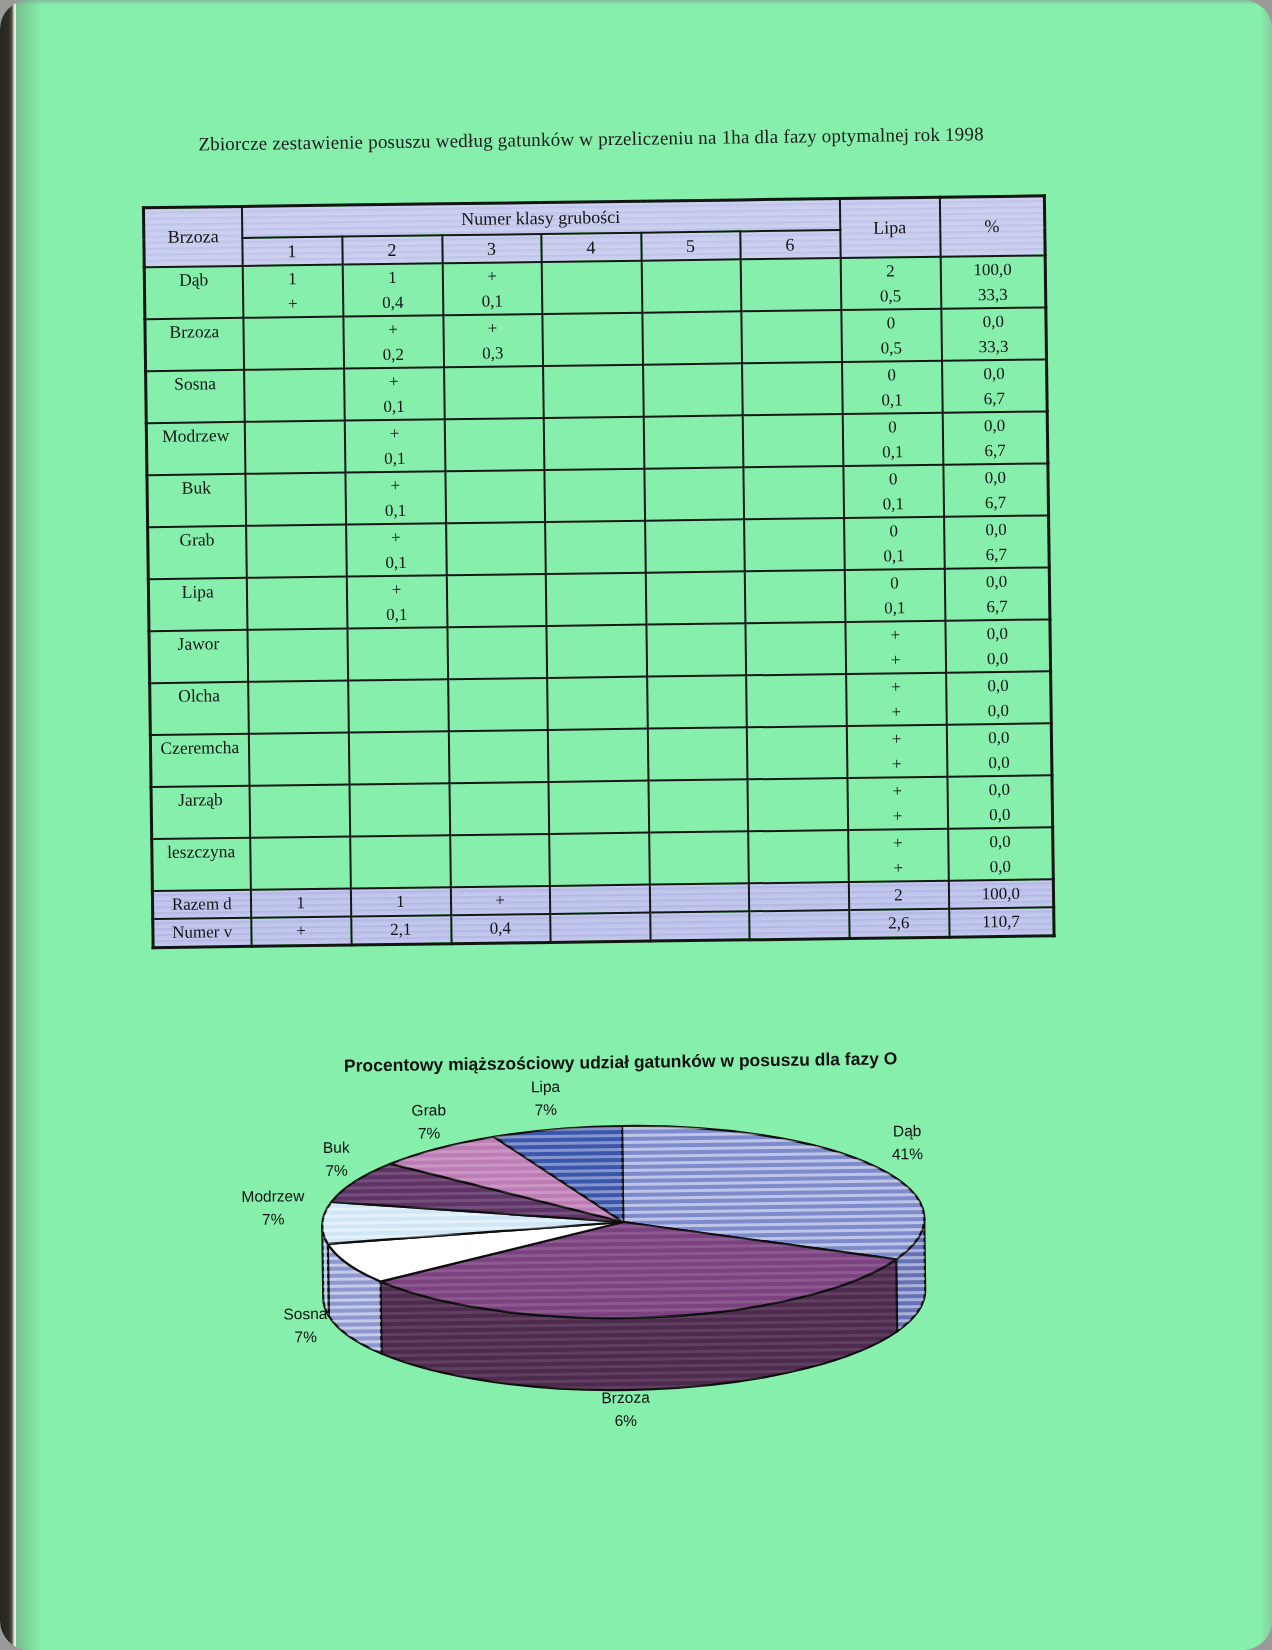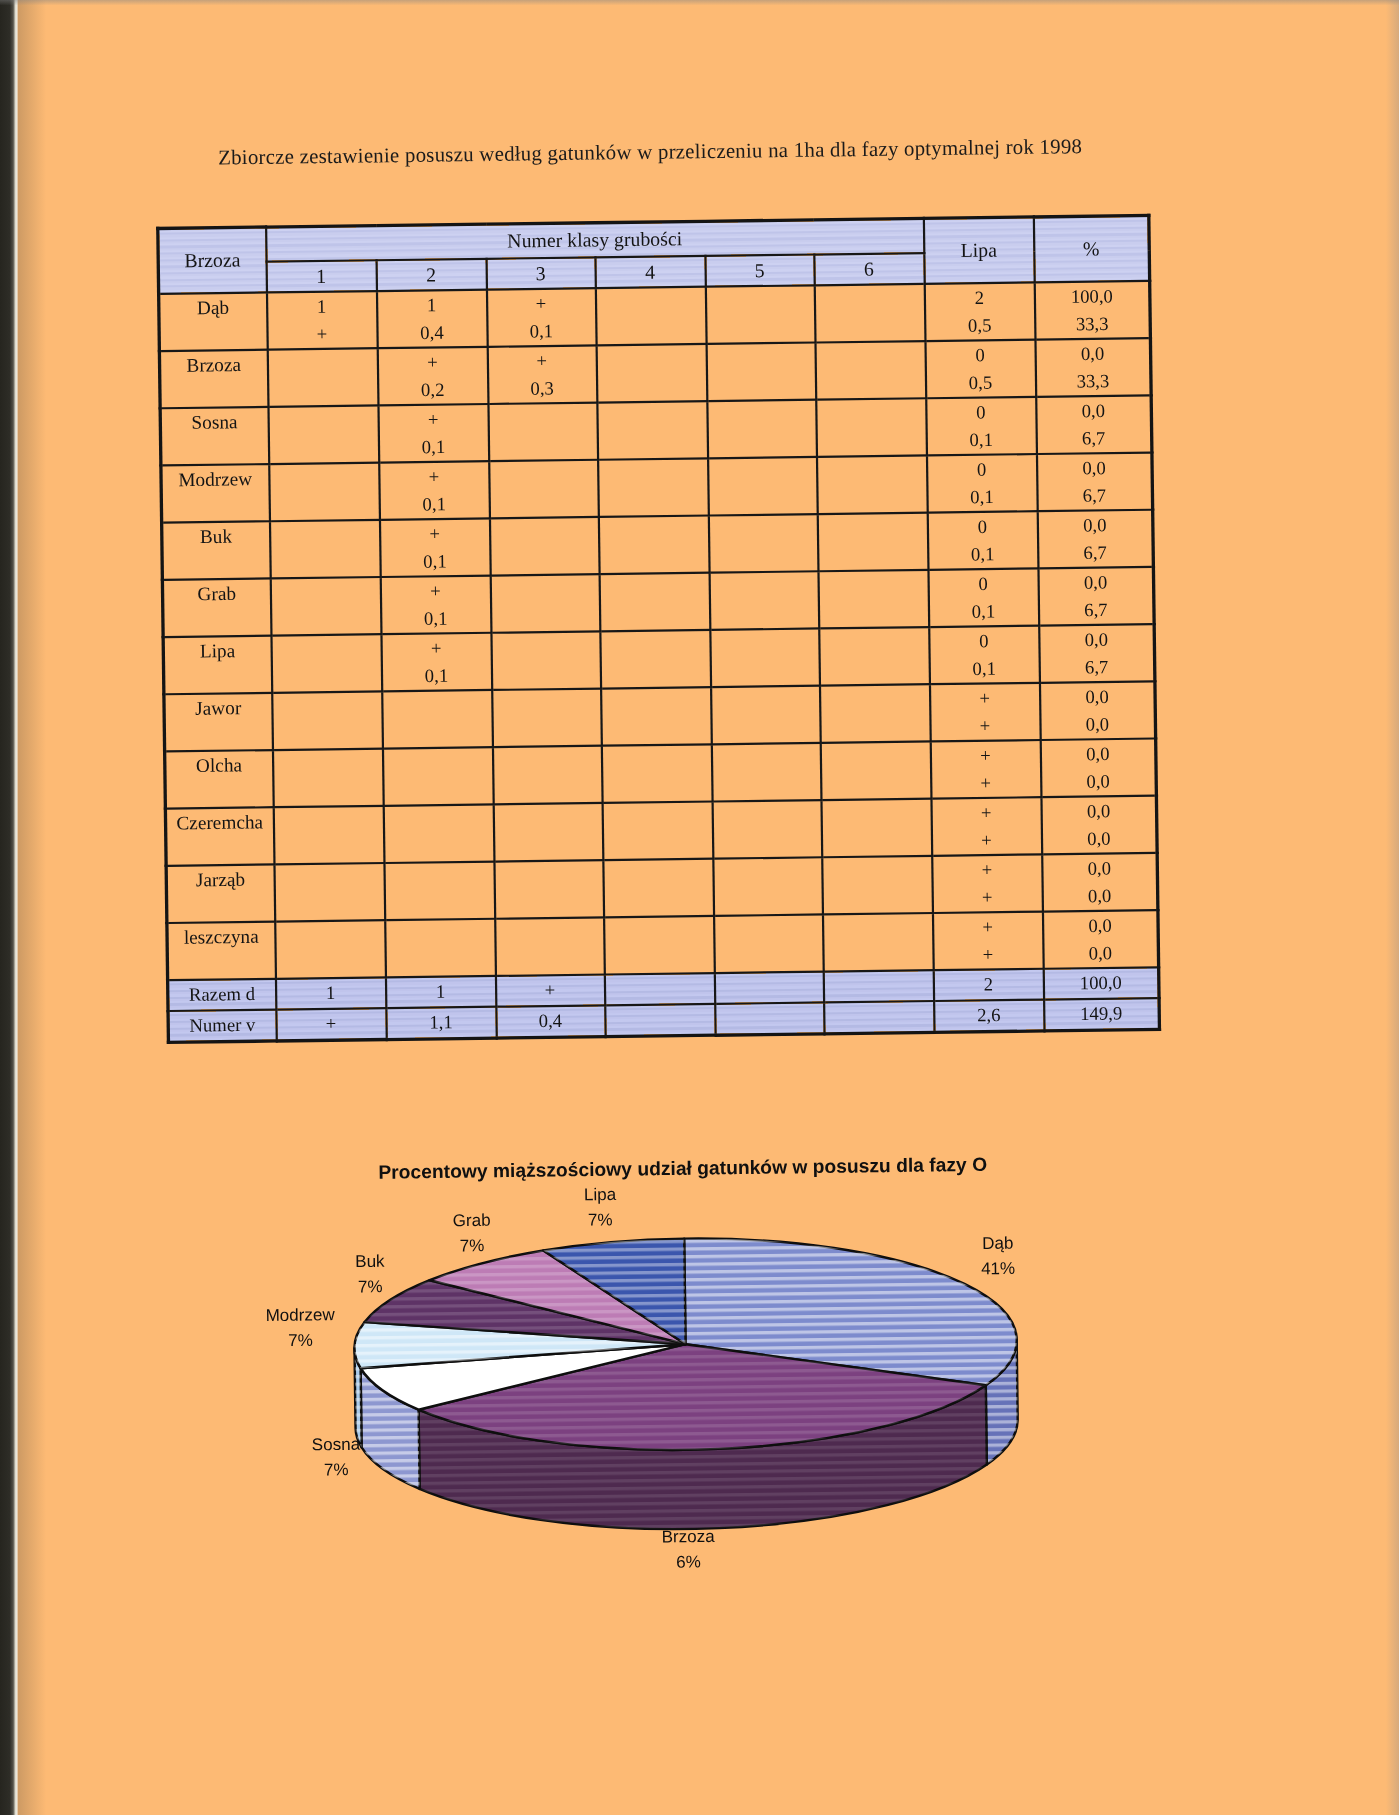--- a/index.html
+++ b/index.html
@@ -1,19 +1,20 @@
 <!DOCTYPE html>
 <html><head>
 <meta charset="utf-8">
 <style>
   html,body { margin:0; padding:0; background:#9a9a9a; }
   .page {
     position:relative; width:1272px; height:1650px;
-    background:#fdba74; overflow:hidden;
+    background:#86efac; overflow:hidden;
     font-family:"Liberation Serif","DejaVu Serif",serif;
+    border-radius:29px;
   }
   
   .edge-left {
     position:absolute; left:0; top:0; width:16px; height:100%;
     background:linear-gradient(90deg,#26251f 0px,#2e2d27 9px,#56544b 12px,#dedbcd 14px,#f4f2ea 16px);
     z-index:5;
   }
   .edge-left-shadow {
     position:absolute; left:16px; top:0; width:26px; height:100%;
     background:linear-gradient(90deg,rgba(60,58,50,0.25),rgba(60,58,50,0));
@@ -566,27 +567,27 @@
             <td>+</td>
             <td>&nbsp;</td>
             <td>&nbsp;</td>
             <td>&nbsp;</td>
             <td>2</td>
             <td>100,0</td>
           </tr>
           <tr>
             <td>Numer v</td>
             <td>+</td>
-            <td>1,1</td>
+            <td>2,1</td>
             <td>0,4</td>
             <td>&nbsp;</td>
             <td>&nbsp;</td>
             <td>&nbsp;</td>
             <td>2,6</td>
-            <td>149,9</td>
+            <td>110,7</td>
           </tr>
         </tbody>
     </table>
 
     <div class="chart-title">Procentowy miąższościowy udział gatunków w posuszu dla fazy O</div>
 
     <svg id="pie" width="1272" height="460" viewBox="0 1040 1272 460">
       <defs>
         <pattern id="scanStripes" width="12" height="7" patternUnits="userSpaceOnUse">
           <rect x="0" y="0" width="12" height="3" fill="#ffffff"></rect>

